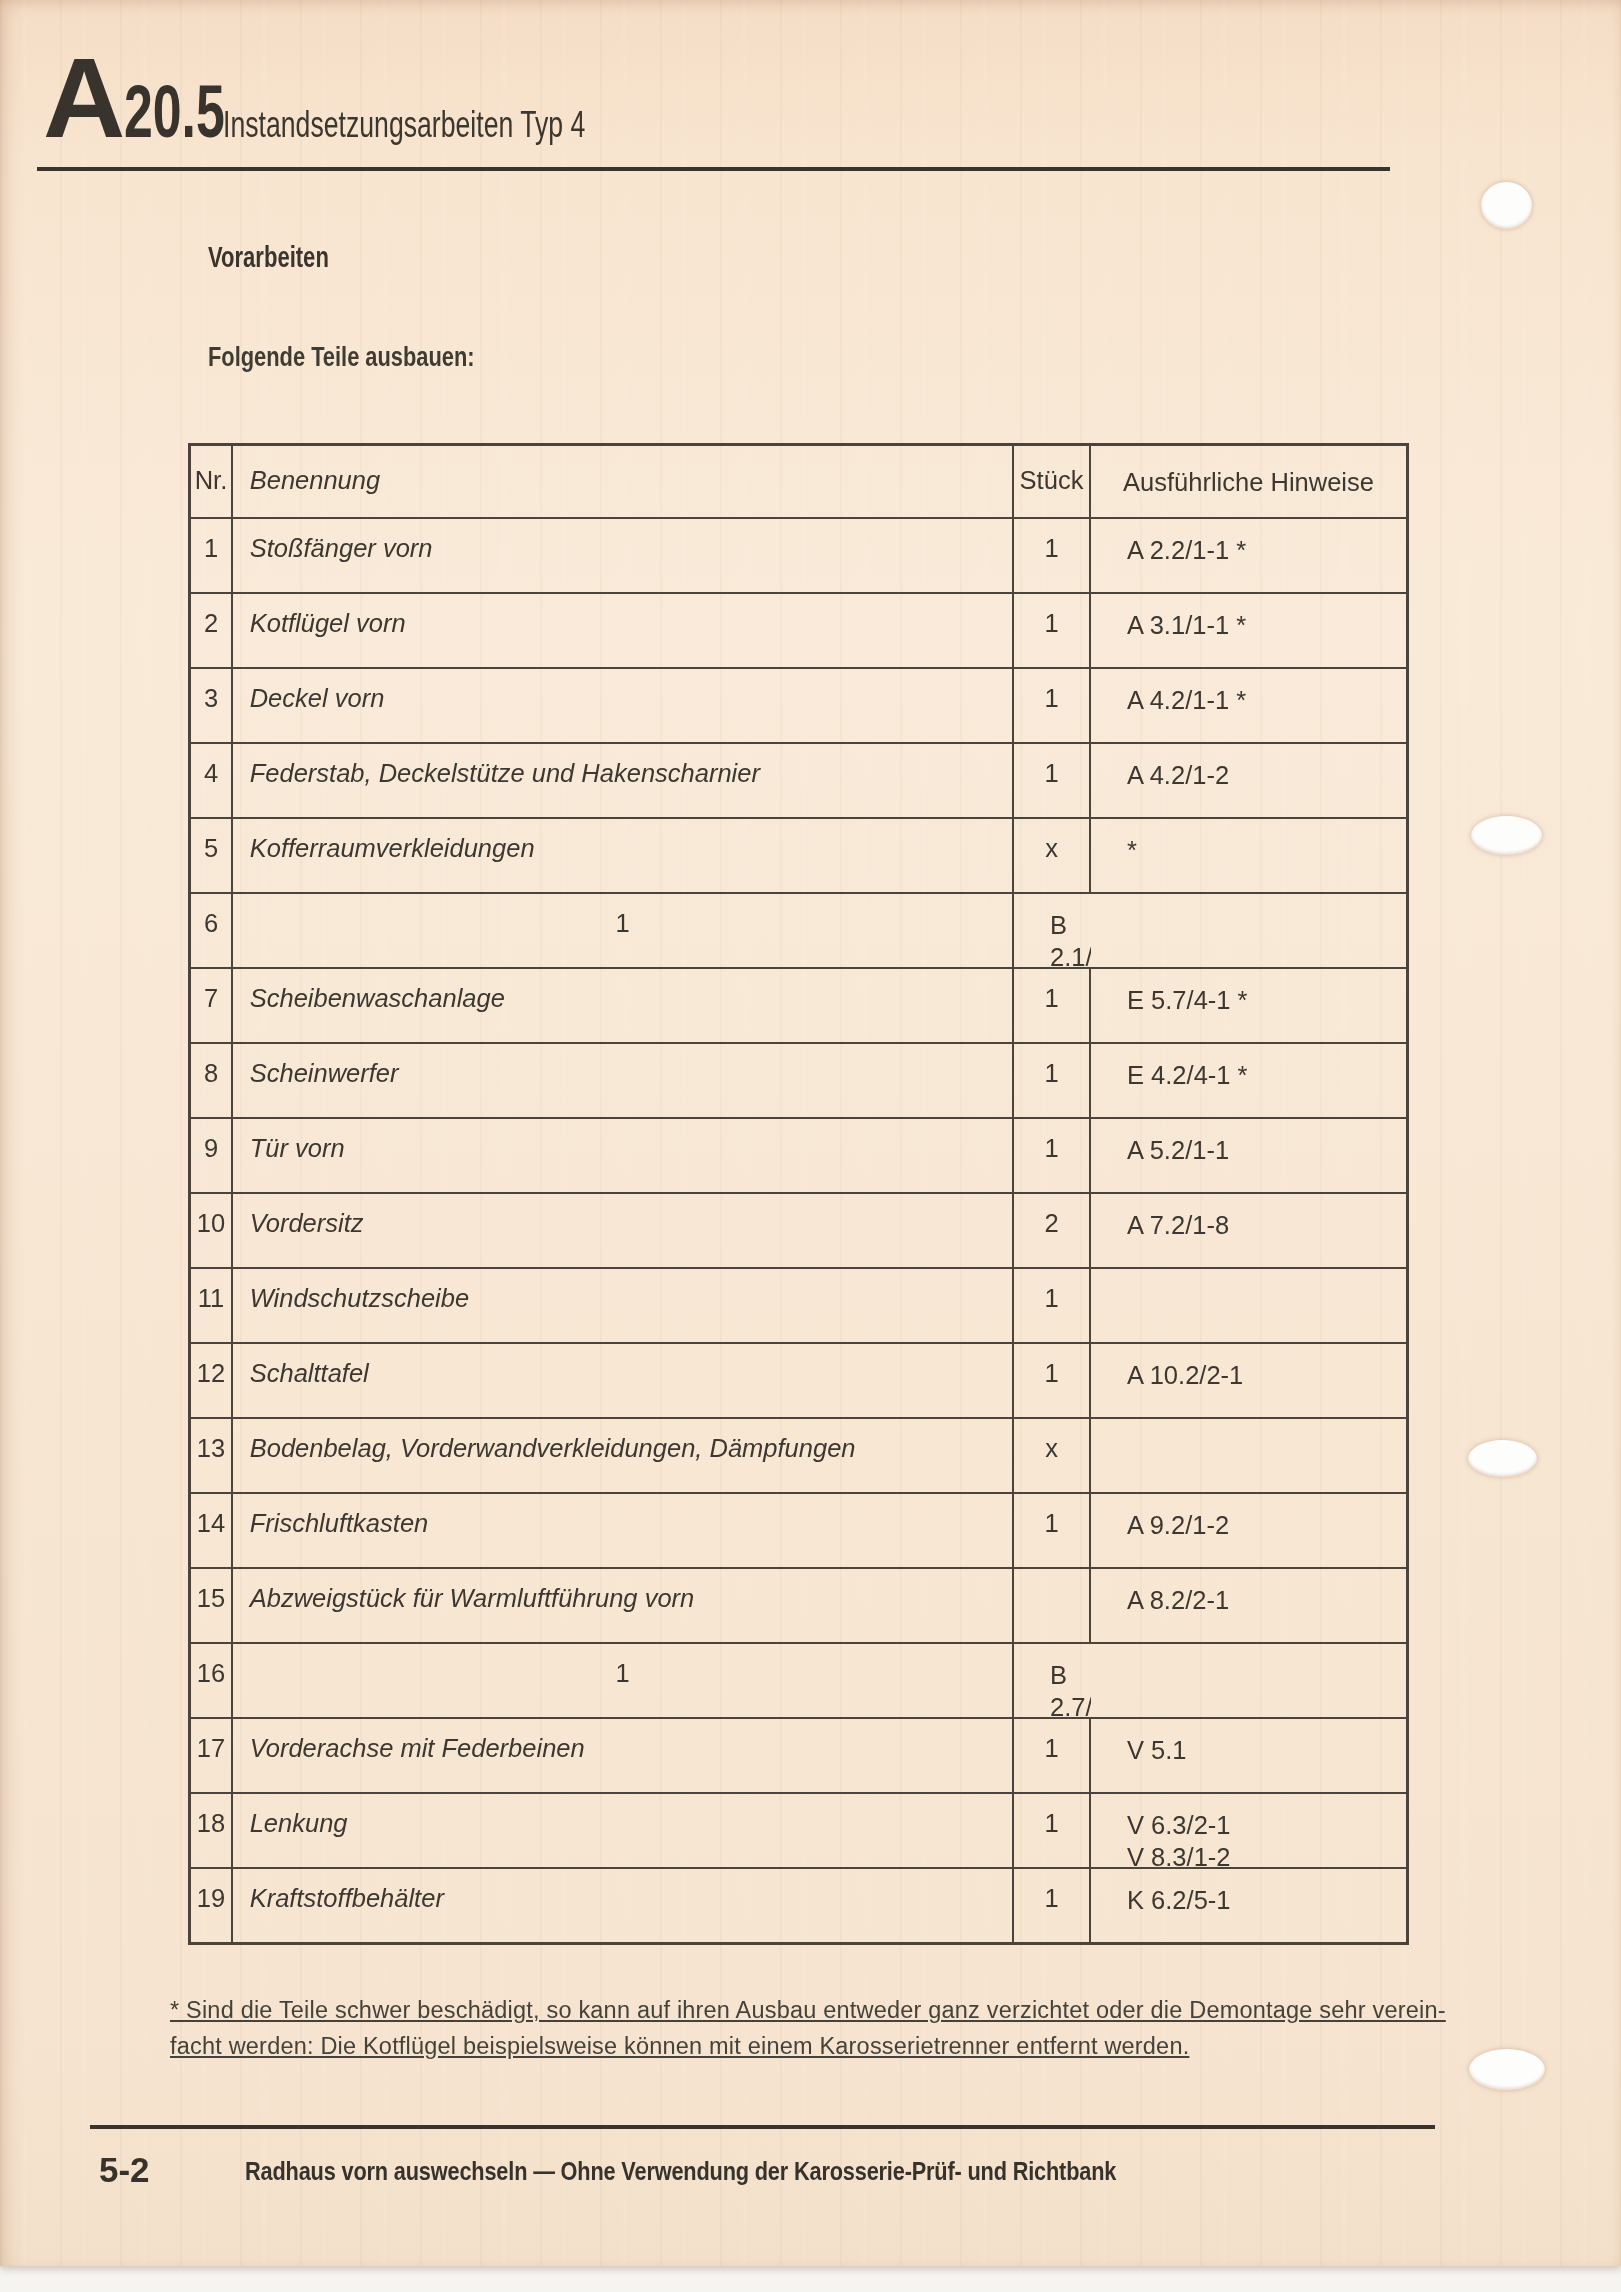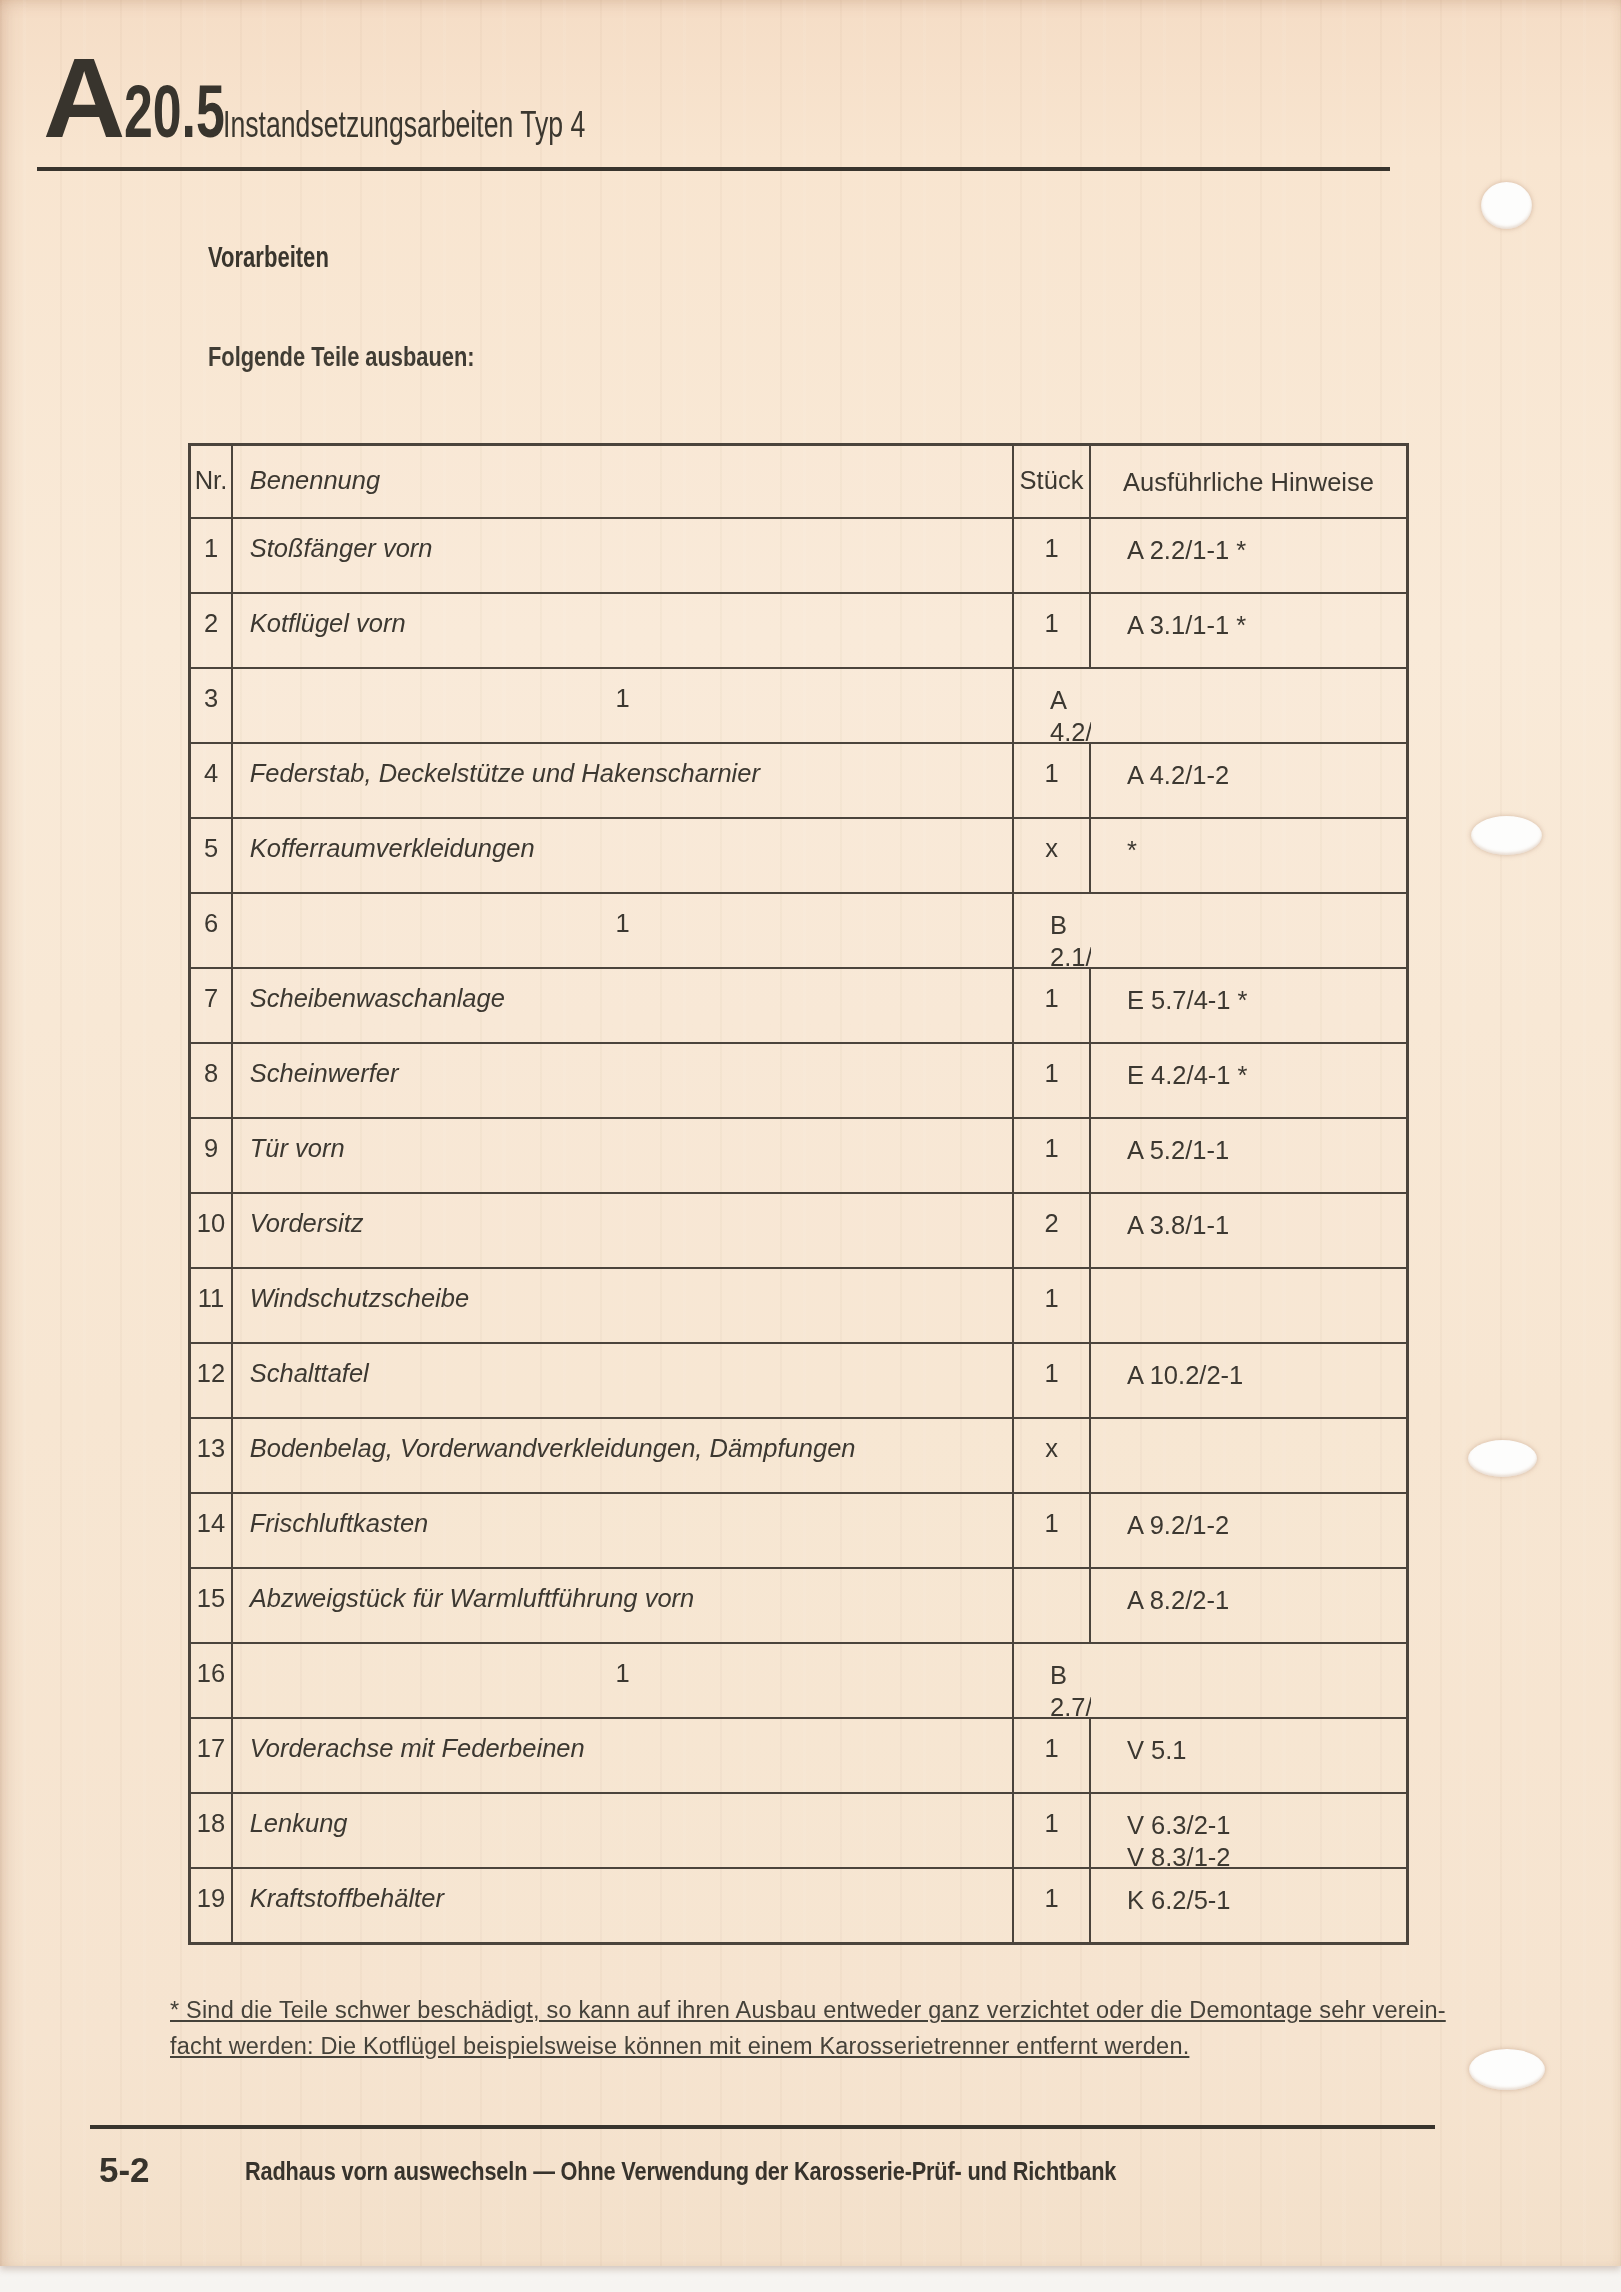--- a/index.html
+++ b/index.html
@@ -110,20 +110,21 @@
 
         <div class="trow body">
           <div class="cell c-nr">2</div>
           <div class="cell c-ben">Kotflügel vorn</div>
           <div class="cell c-stk">1</div>
           <div class="cell c-hin">A 3.1/1-1 *</div>
         </div>
 
         <div class="trow body">
           <div class="cell c-nr">3</div>
+          <div class="cell c-ben">Deckel vorn</div>
           <div class="cell c-stk">1</div>
           <div class="cell c-hin">A 4.2/1-1 *</div>
         </div>
 
         <div class="trow body">
           <div class="cell c-nr">4</div>
           <div class="cell c-ben">Federstab, Deckelstütze und Hakenscharnier</div>
           <div class="cell c-stk">1</div>
           <div class="cell c-hin">A 4.2/1-2</div>
         </div>
@@ -159,21 +160,21 @@
           <div class="cell c-nr">9</div>
           <div class="cell c-ben">Tür vorn</div>
           <div class="cell c-stk">1</div>
           <div class="cell c-hin">A 5.2/1-1</div>
         </div>
 
         <div class="trow body">
           <div class="cell c-nr">10</div>
           <div class="cell c-ben">Vordersitz</div>
           <div class="cell c-stk">2</div>
-          <div class="cell c-hin">A 3.8/1-1</div>
+          <div class="cell c-hin">A 7.2/1-8</div>
         </div>
 
         <div class="trow body">
           <div class="cell c-nr">11</div>
           <div class="cell c-ben">Windschutzscheibe</div>
           <div class="cell c-stk">1</div>
           <div class="cell c-hin"></div>
         </div>
 
         <div class="trow body">

